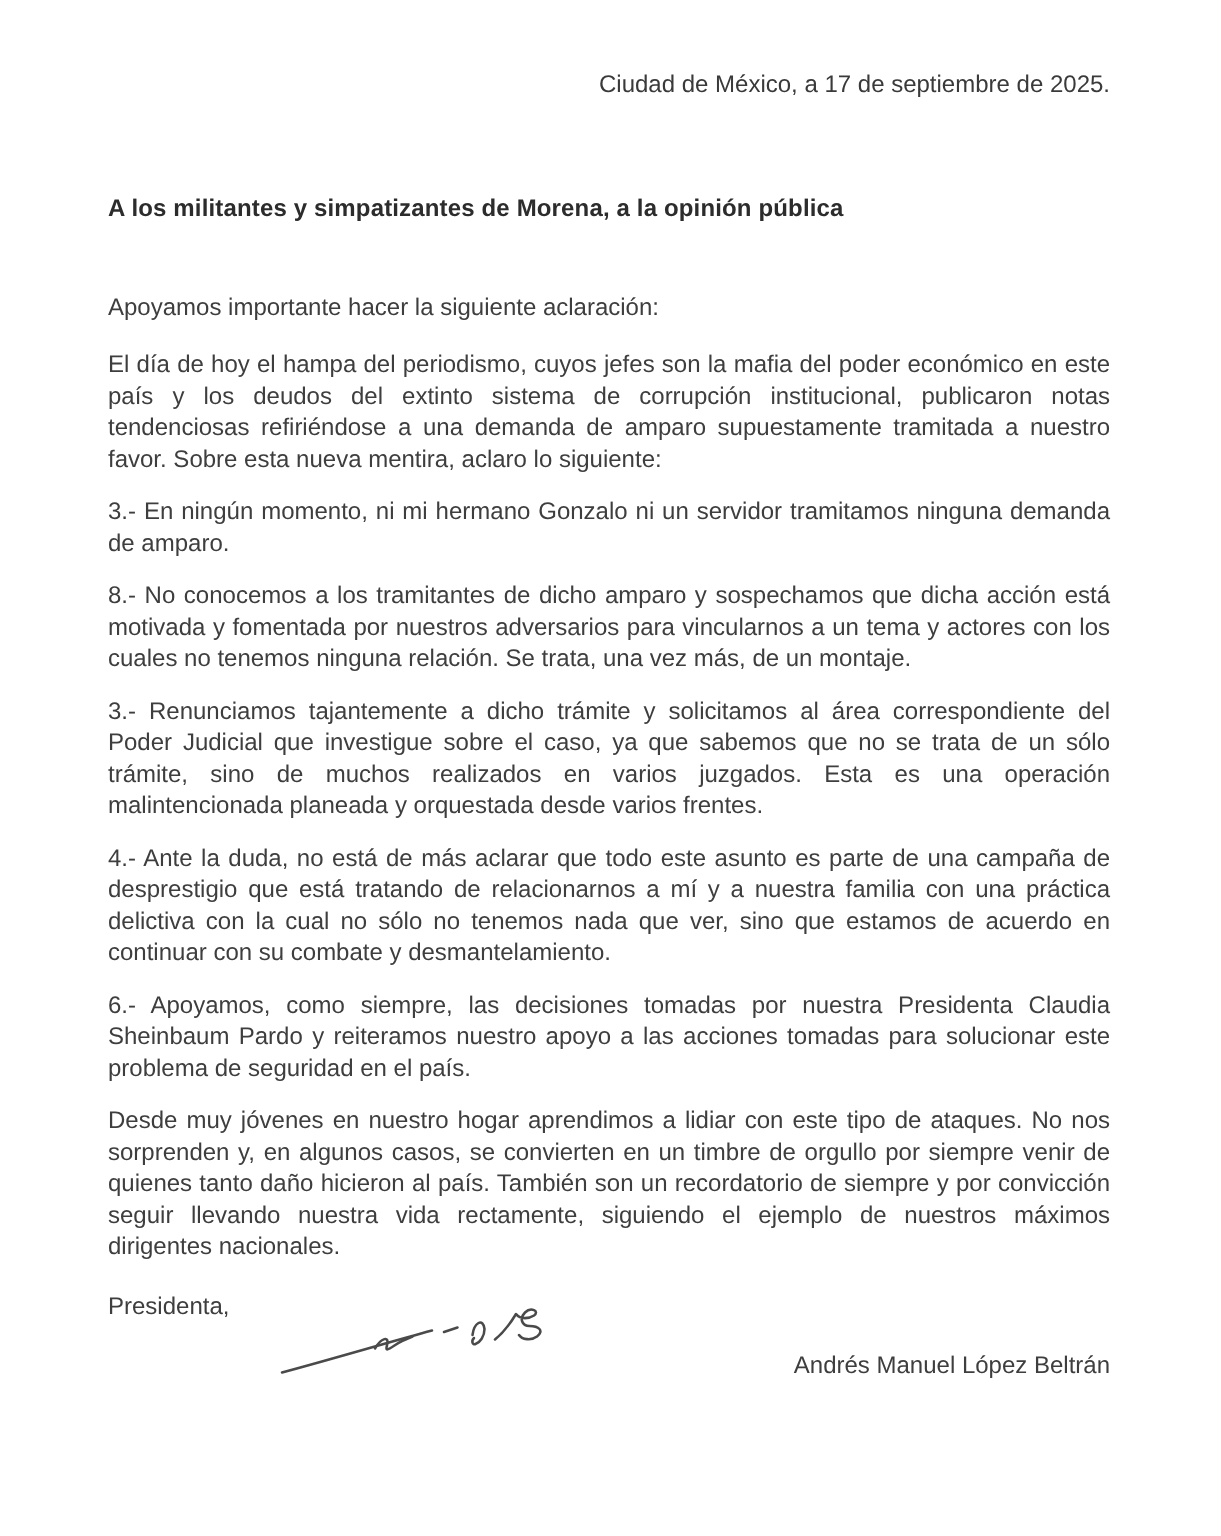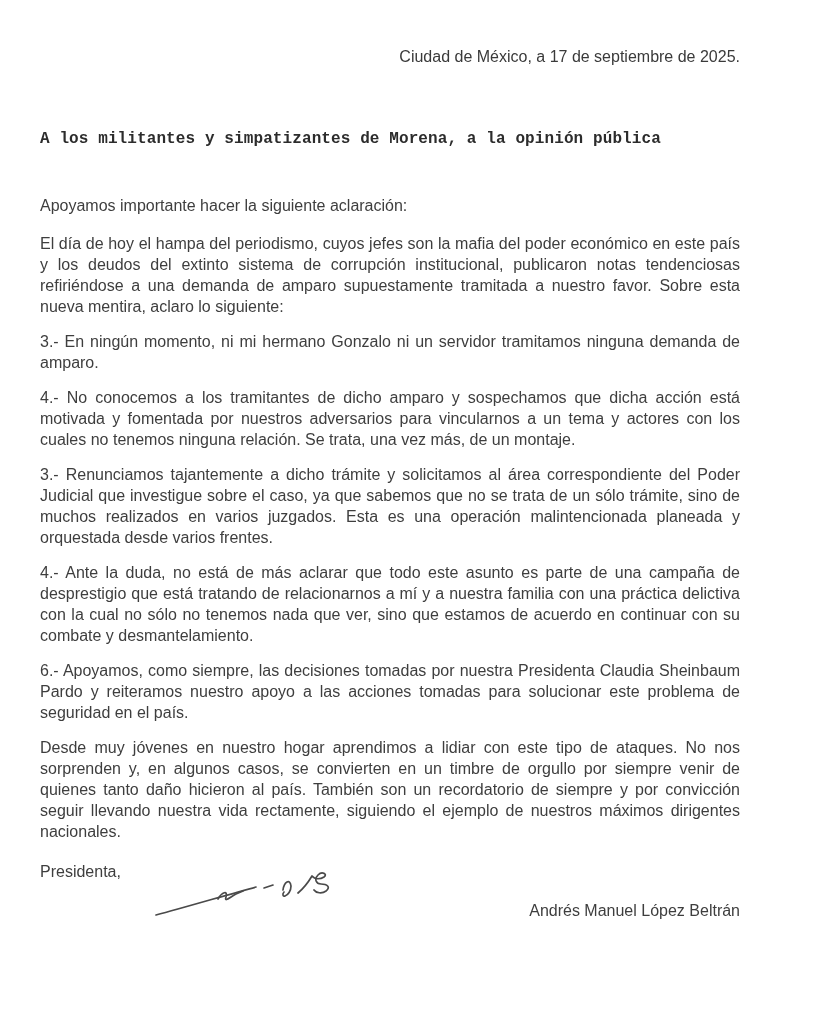--- a/index.html
+++ b/index.html
@@ -7,38 +7,37 @@
     padding: 0;
     background: #ffffff;
   }
   .page {
     position: relative;
     width: 814px;
     height: 1024px;
     margin: 0 auto;
     background: #ffffff;
     box-sizing: border-box;
-    padding: 46px 74px 0 40px;
+    padding: 46px 74px 0 72px;
     font-family: "Liberation Sans", "DejaVu Sans", sans-serif;
     color: #3e3e3e;
     font-size: 16px;
     line-height: 21px;
     overflow: hidden;
   }
   .dateline {
     text-align: right;
     margin: 0 0 62px 0;
     color: #3a3a3a;
   }
   .salutation {
     font-weight: 700;
     color: #2c2c2c;
     margin: 0 0 45px 0;
     letter-spacing: 0.1px;
-    font-family: Liberation Mono, monospace;
   }
   .intro {
     margin: 0 0 17px 0;
   }
   .para {
     margin: 0 0 14px 0;
     text-align: justify;
     text-justify: inter-word;
   }
   .closing {
@@ -61,21 +60,21 @@
 <div class="page">
 
   <p class="dateline">Ciudad de México, a 17 de septiembre de 2025.</p>
 
   <p class="salutation">A los militantes y simpatizantes de Morena, a la opinión pública</p>
 
   <p class="intro">Apoyamos importante hacer la siguiente aclaración:</p>
 
   <p class="para">El día de hoy el hampa del periodismo, cuyos jefes son la mafia del poder económico en este país y los deudos del extinto sistema de corrupción institucional, publicaron notas tendenciosas refiriéndose a una demanda de amparo supuestamente tramitada a nuestro favor. Sobre esta nueva mentira, aclaro lo siguiente:</p>
   <p class="para">3.- En ningún momento, ni mi hermano Gonzalo ni un servidor tramitamos ninguna demanda de amparo.</p>
-  <p class="para">4.- No conocemos a los tramitantes de dicho amparo y sospechamos que dicha acción está motivada y fomentada por nuestros adversarios para vincularnos a un tema y actores con los cuales no tenemos ninguna relación. Se trata, una vez más, de un montaje.</p>
+  <p class="para">8.- No conocemos a los tramitantes de dicho amparo y sospechamos que dicha acción está motivada y fomentada por nuestros adversarios para vincularnos a un tema y actores con los cuales no tenemos ninguna relación. Se trata, una vez más, de un montaje.</p>
   <p class="para">3.- Renunciamos tajantemente a dicho trámite y solicitamos al área correspondiente del Poder Judicial que investigue sobre el caso, ya que sabemos que no se trata de un sólo trámite, sino de muchos realizados en varios juzgados. Esta es una operación malintencionada planeada y orquestada desde varios frentes.</p>
   <p class="para">4.- Ante la duda, no está de más aclarar que todo este asunto es parte de una campaña de desprestigio que está tratando de relacionarnos a mí y a nuestra familia con una práctica delictiva con la cual no sólo no tenemos nada que ver, sino que estamos de acuerdo en continuar con su combate y desmantelamiento.</p>
   <p class="para">6.- Apoyamos, como siempre, las decisiones tomadas por nuestra Presidenta Claudia Sheinbaum Pardo y reiteramos nuestro apoyo a las acciones tomadas para solucionar este problema de seguridad en el país.</p>
   <p class="para">Desde muy jóvenes en nuestro hogar aprendimos a lidiar con este tipo de ataques. No nos sorprenden y, en algunos casos, se convierten en un timbre de orgullo por siempre venir de quienes tanto daño hicieron al país. También son un recordatorio de siempre y por convicción seguir llevando nuestra vida rectamente, siguiendo el ejemplo de nuestros máximos dirigentes nacionales.</p>
 
   <div class="signature-block">
     <p class="closing">Presidenta,</p>
 
     <svg class="signature-svg" viewBox="0 0 200 46" xmlns="http://www.w3.org/2000/svg" fill="none" stroke="#4a4a4a" stroke-width="1.7" stroke-linecap="round" stroke-linejoin="round">
 

